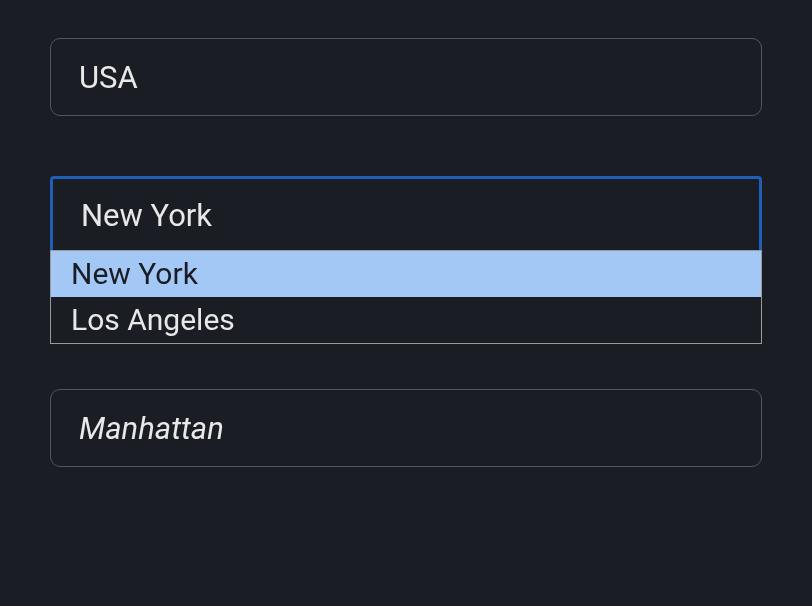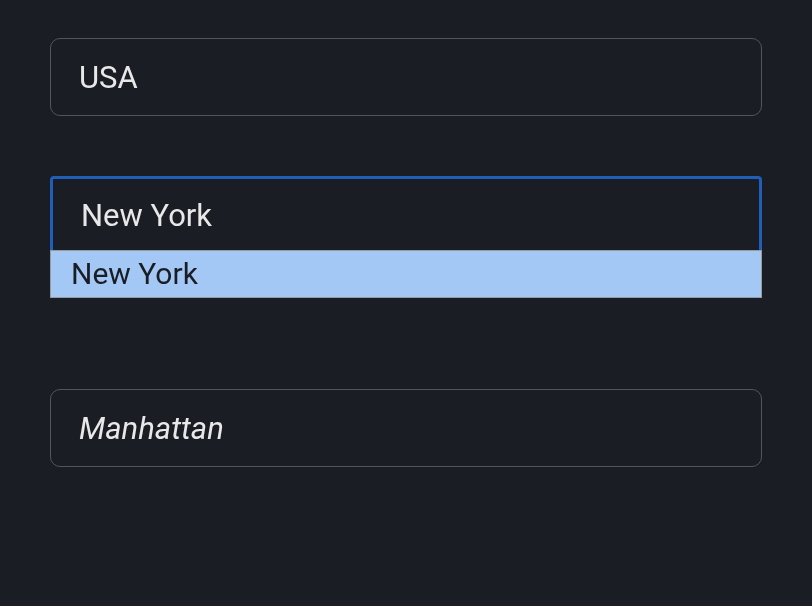--- a/index.html
+++ b/index.html
@@ -78,20 +78,23 @@
 </div>
 
 <div class="select-wrapper field-group-2">
   <div class="select-field focused">
     <span>New York</span>
   </div>
   <div class="dropdown">
     <div class="dropdown-option highlighted">
       <span>New York</span>
     </div>
+    <div class="dropdown-option">
+      <span>Los Angeles</span>
+    </div>
   </div>
 </div>
 
 <div class="spacer"></div>
 
 <div class="select-wrapper third-wrapper">
   <div class="select-field">
     <span>Manhattan</span>
   </div>
 </div>

